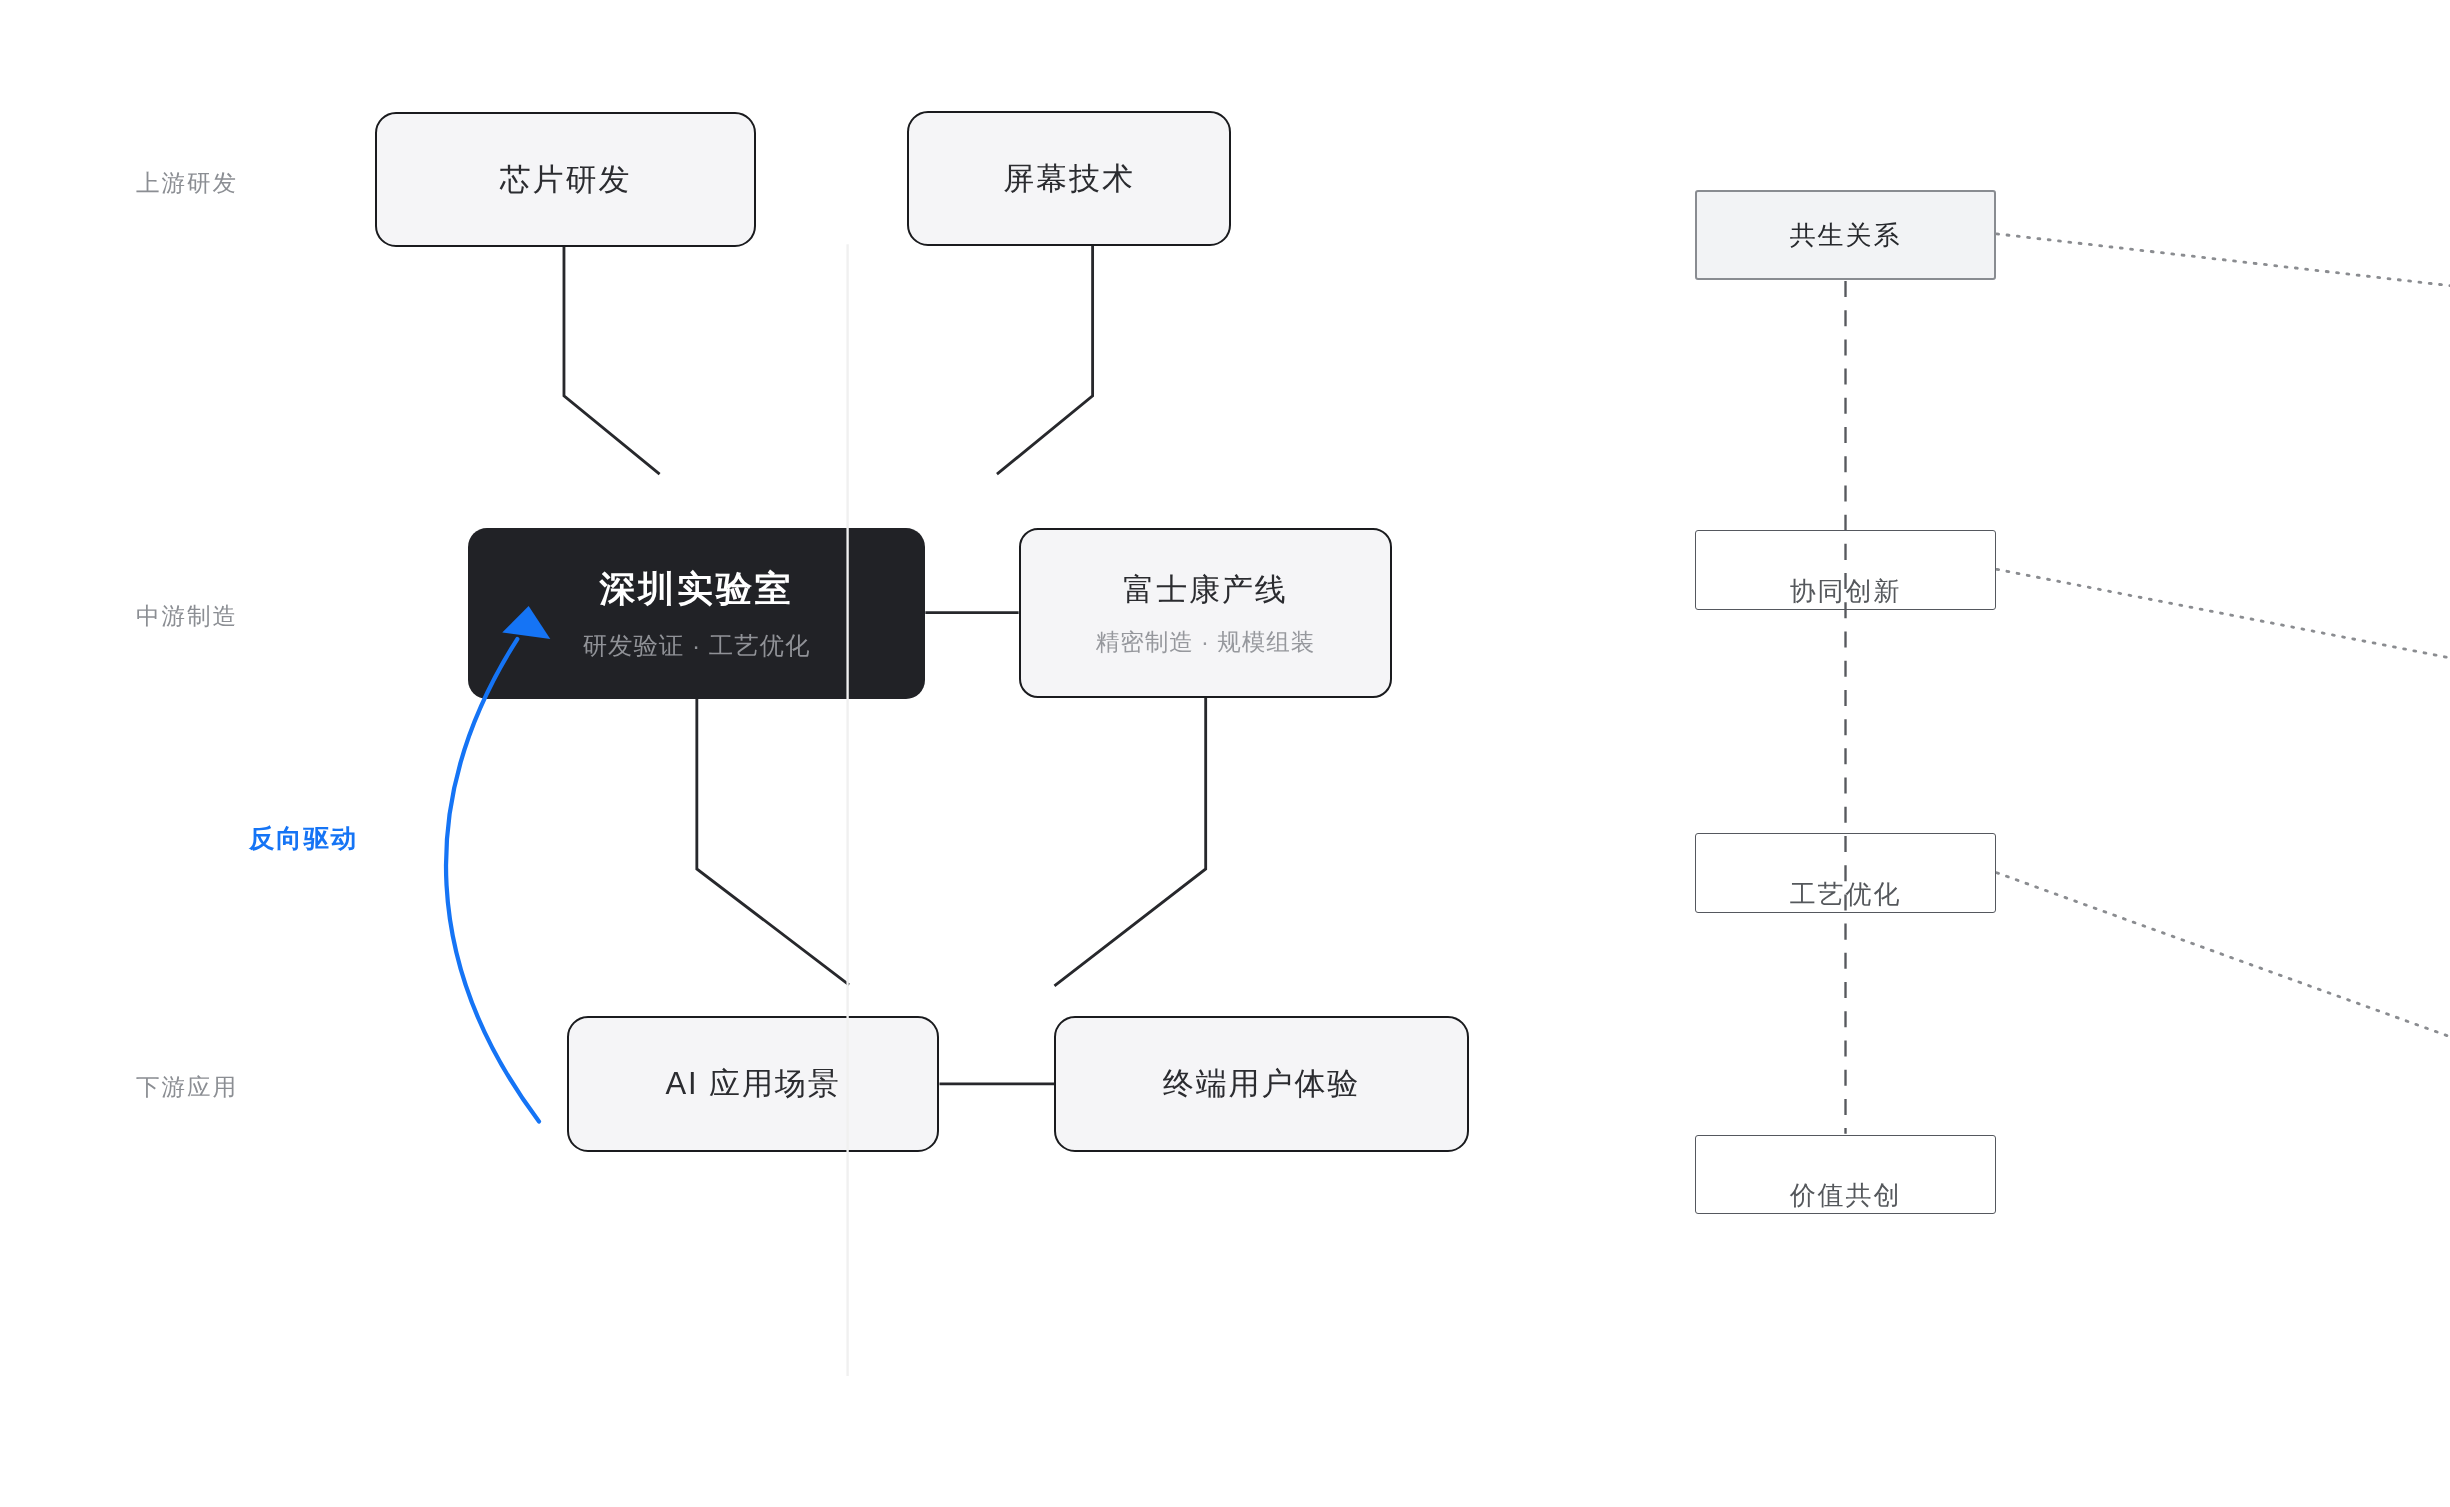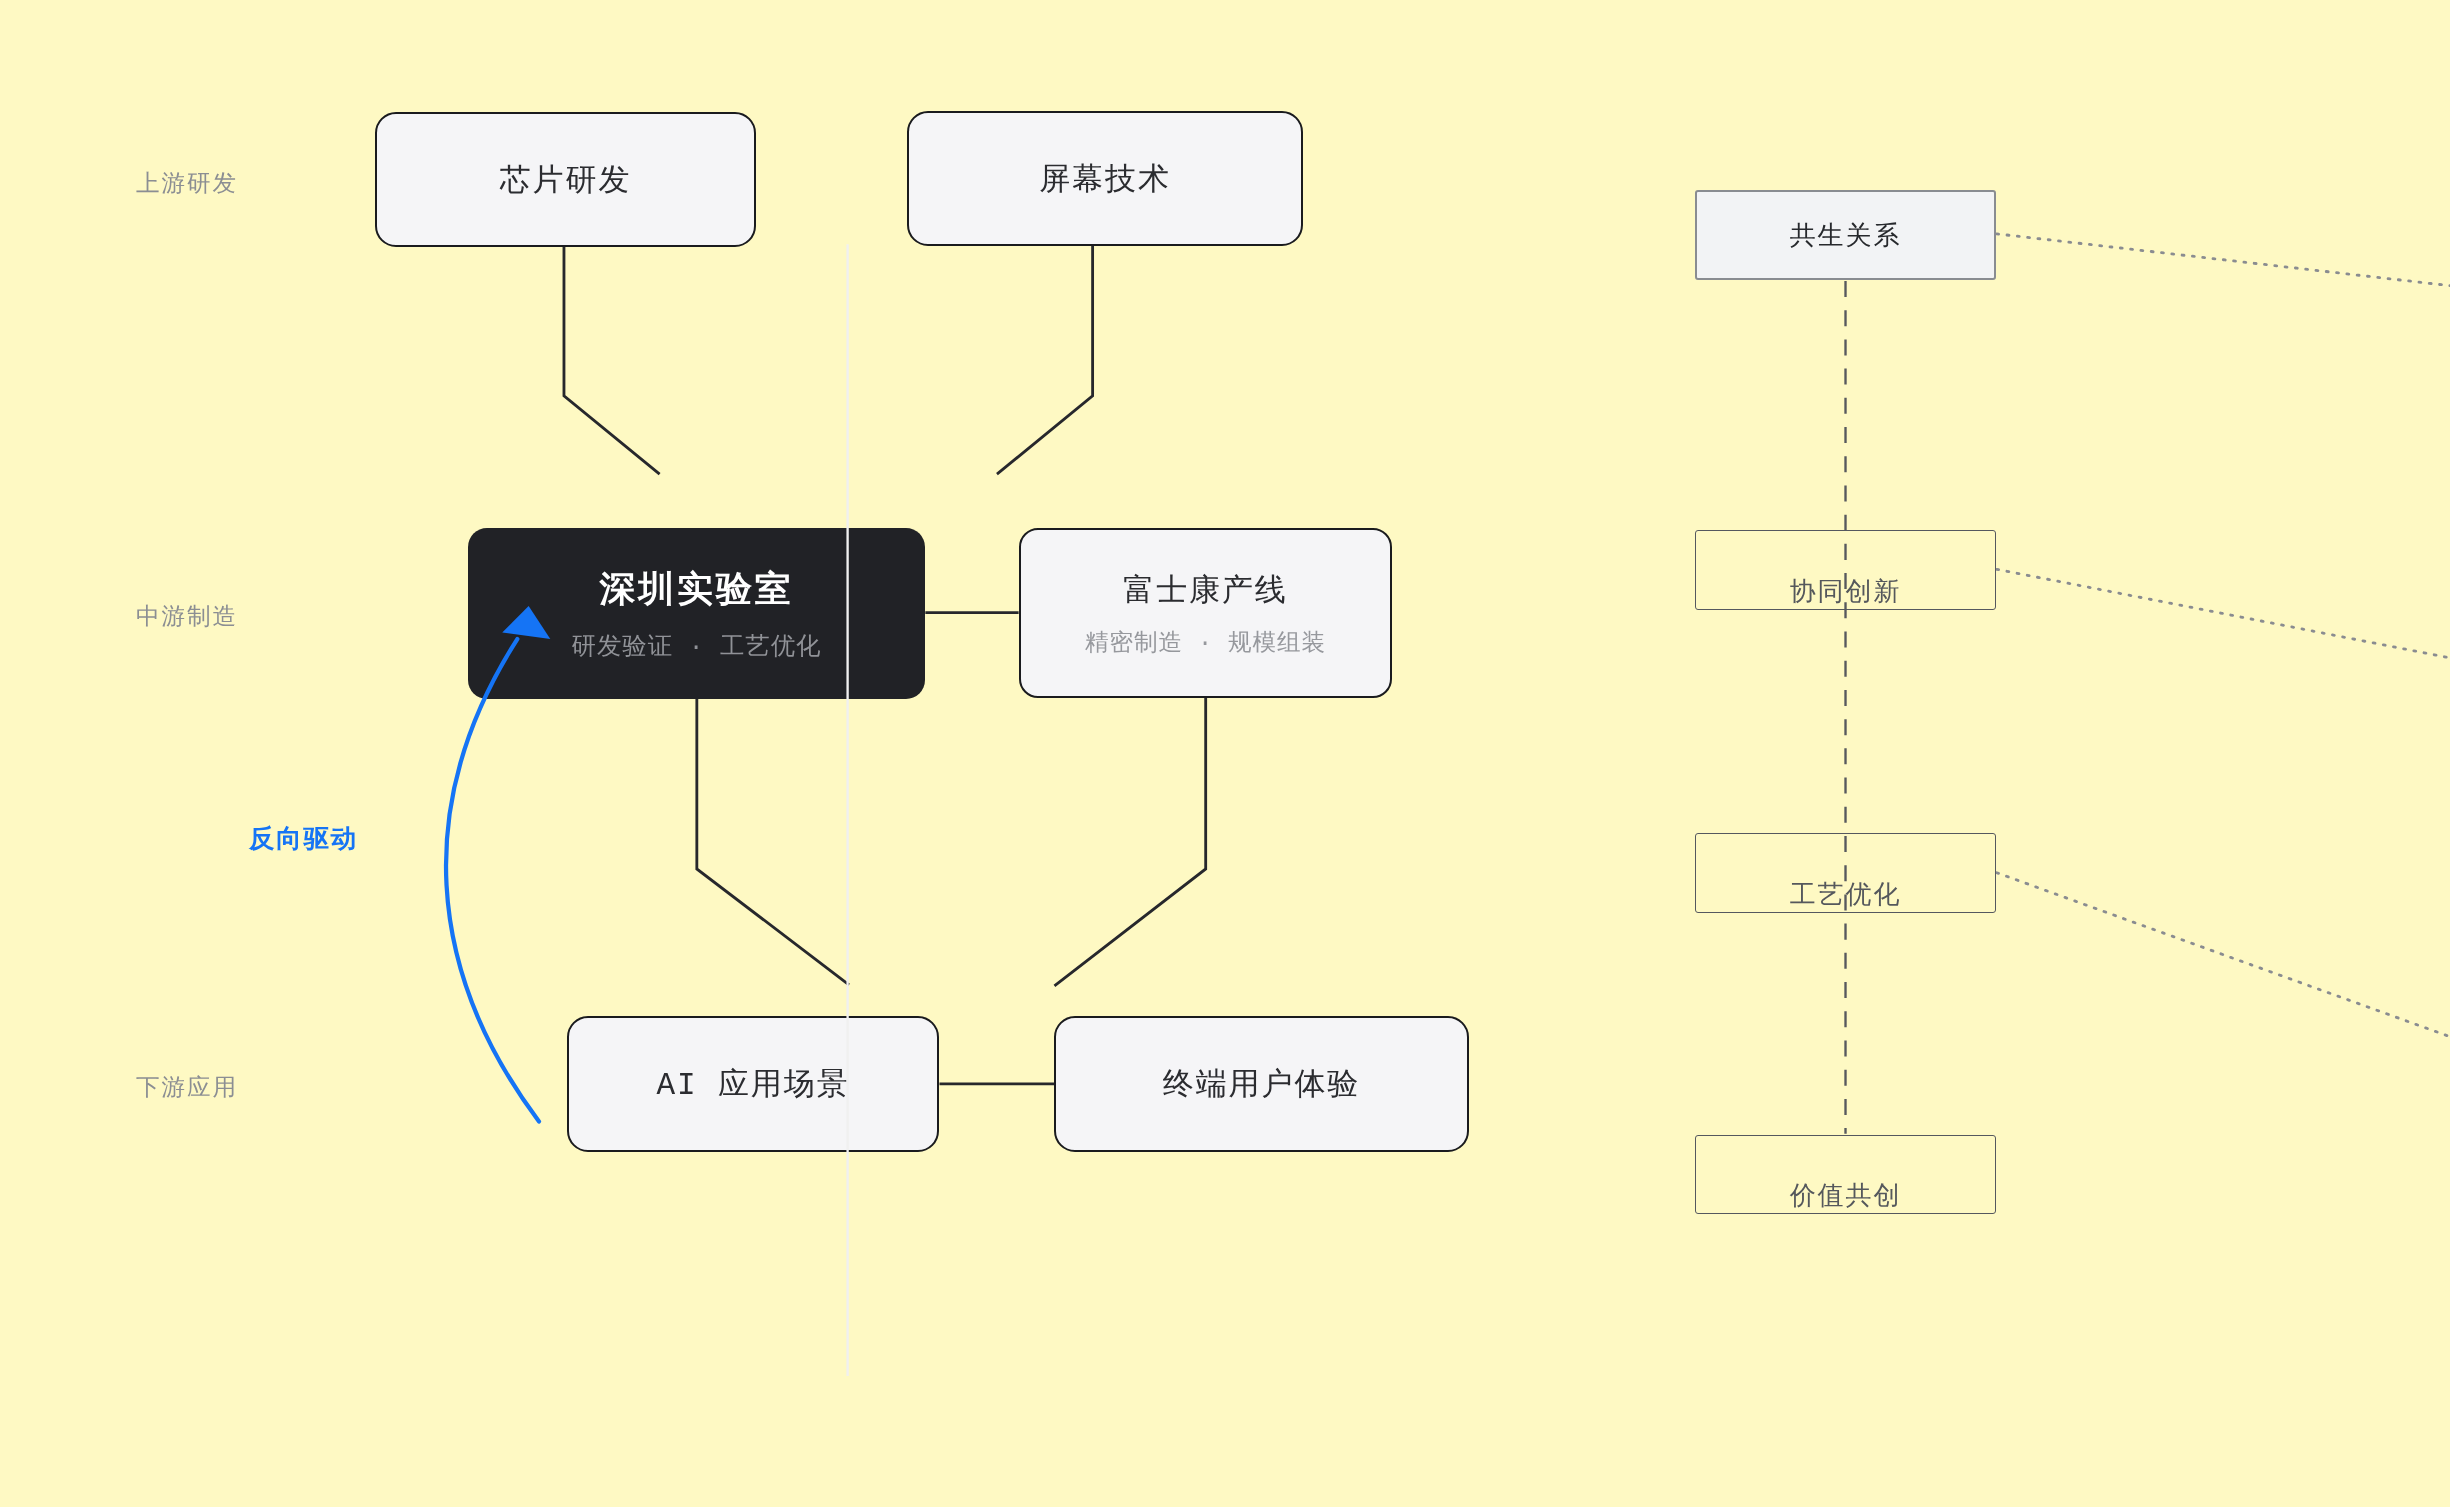--- a/index.html
+++ b/index.html
@@ -5,23 +5,22 @@
   html, body {
     margin: 0;
     padding: 0;
     background: #000000;
     font-family: "Liberation Sans", "DejaVu Sans", sans-serif;
   }
   .stage {
     position: relative;
     width: 2450px;
     height: 1508px;
-    background: #fef9c3;
+    background: #ffffff;
     overflow: hidden;
-    font-family: Liberation Mono, monospace;
   }
   .layer {
     position: absolute;
     left: 0; top: 0;
     width: 2450px;
     height: 1508px;
   }
   .layer.under { z-index: 0; }
   .layer.over  { z-index: 3; pointer-events: none; }
 
@@ -125,21 +124,21 @@
     <line x1="2119" y1="926" x2="2600" y2="1100" stroke="#8a8c90" stroke-width="3" stroke-dasharray="2 9" stroke-linecap="round"></line>
   </svg>
 
   <div class="row-label" style="top:167px;">上游研发</div>
   <div class="row-label" style="top:600px;">中游制造</div>
   <div class="row-label" style="top:1071px;">下游应用</div>
 
   <div class="node light" style="left:375px; top:112px; width:381px; height:135px;">
     <div class="title">芯片研发</div>
   </div>
-  <div class="node light" style="left:907px; top:111px; width:396px; height:135px;">
+  <div class="node light" style="left:907px; top:111px; width:324px; height:135px;">
     <div class="title">屏幕技术</div>
   </div>
 
   <div class="node dark" style="left:468px; top:528px; width:457px; height:171px;">
     <div class="title">深圳实验室</div>
     <div class="subtitle">研发验证 · 工艺优化</div>
   </div>
   <div class="node light" style="left:1019px; top:528px; width:373px; height:170px; border-radius:19px;">
     <div class="title">富士康产线</div>
     <div class="subtitle">精密制造 · 规模组装</div>

